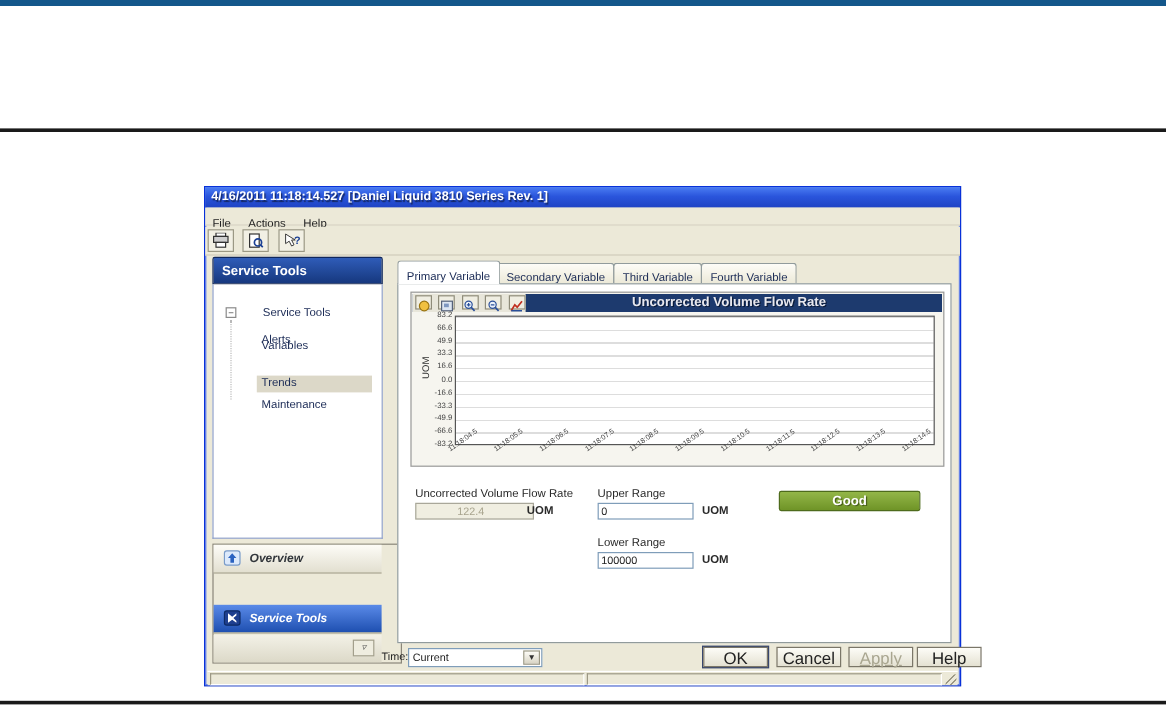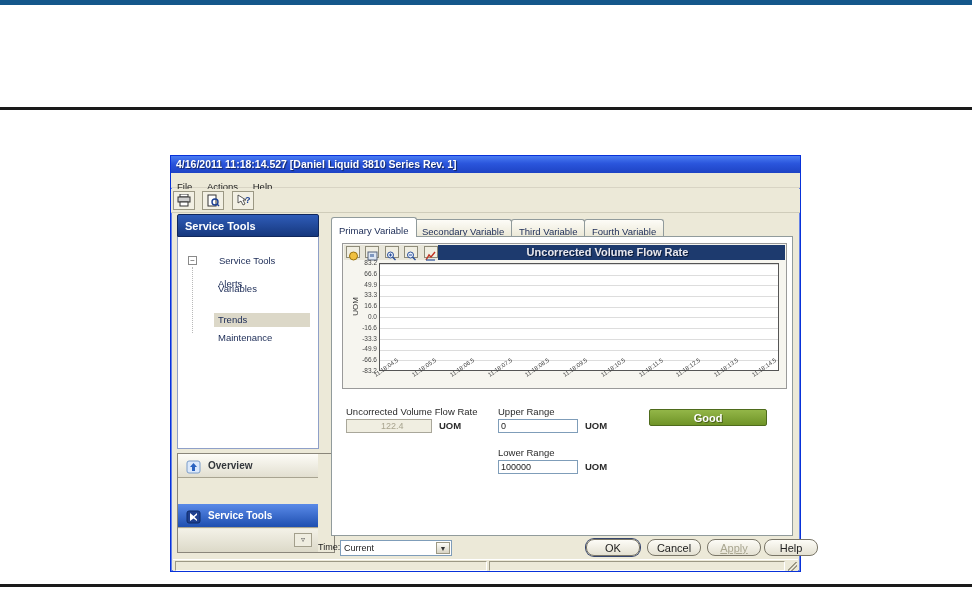--- a/index.html
+++ b/index.html
@@ -36,21 +36,21 @@
   .tree-panel { left:6px; top:81px; width:142px; height:212px; background:#fff;
                 border:1px solid #8fa0c8; border-top:none; font-size:9.5px; color:#1a2a55; }
   .tree-root { position:absolute; left:10px; top:18px; display:flex; align-items:center; }
   .tree-minus { width:9px; height:9px; border:1px solid #8a8a8a; background:#fff;
                 font-size:8px; line-height:7px; text-align:center; color:#444; margin-right:22px; }
   .tree-item { position:absolute; left:36px; width:96px; height:14px; line-height:14px; padding-left:4px; }
   .tree-item.sel { background:#dcd8c8; }
   .tree-vline { position:absolute; left:14px; top:30px; width:0; height:66px; border-left:1px dotted #b9b9b9; }
 
   
-  .nav-wrap { left:6px; top:297px; width:158px; height:100px; border:1px solid #8a867a; background:#ece9d8; }
+  .nav-wrap { left:6px; top:297px; width:158px; height:100px; border:1px solid #8a867a; background:#ece9d8;font-style:italic; }
   .nav-btn { position:absolute; left:0; width:140px; height:24px;
              background:linear-gradient(#fdfcf7,#e2dfd0); border-bottom:1px solid #a8a491;
              font-size:10px; font-weight:bold; color:#32363b; line-height:24px; }
   .nav-btn .nicon { display:inline-block; width:16px; height:14px; margin:0 6px 0 8px; vertical-align:middle; }
   .nav-btn.sel { background:linear-gradient(#5a8ae8,#1e4fb0); color:#fff; }
   .nav-strip { position:absolute; left:0; top:75px; width:140px; height:23px; background:linear-gradient(#f3f1e7,#dcd9c8); }
   .nav-more { position:absolute; right:6px; top:4px; width:18px; height:14px; background:#efede0;
               border:1px solid #a39f8c; font-size:8px; text-align:center; line-height:12px; color:#555; }
 
   
@@ -90,21 +90,21 @@
   .status-good { position:absolute; left:478px; top:253px; width:118px; height:17px;
                  background:linear-gradient(#93b648,#6f9427); border:1px solid #4e6b1c;
                  color:#fff; font-weight:bold; font-size:11px; text-align:center; line-height:16px;
                  text-shadow:1px 1px 0 #4a611a; border-radius:2px; }
 
   
   .combo { position:absolute; left:169px; top:384px; width:112px; height:16px; background:#fff; border:1px solid #7f9db9; font-size:9px; line-height:14px; padding-left:3px; color:#222; }
   .combo-arrow { position:absolute; right:1px; top:1px; width:14px; height:12px; background:linear-gradient(#fdfcf7,#d8d4c4);
                  border:1px solid #9b9884; font-size:7px; text-align:center; line-height:11px; color:#333; }
   .xpbtn { position:absolute; top:383px; width:54px; height:17px; background:linear-gradient(#fdfcf7,#e4e1d2);
-           border:1px solid #7a7668; border-radius:8px; font-size:11px; color:#222; text-align:center; line-height:16px; }
+           border:1px solid #7a7668; border-radius:0; font-size:14px; color:#222; text-align:center; line-height:16px; }
   .xpbtn.default { box-shadow:0 0 0 1px #37466e; }
   .xpbtn.disabled { color:#a9a690;text-decoration:underline; }
 
   .statusbar { position:absolute; left:2px; top:403px; width:625px; height:12px; background:#ece9d8; border-top:1px solid #fff; }
   .pane { position:absolute; top:1px; height:10px; border:1px solid; border-color:#9c9884 #fff #fff #9c9884; background:#ece9d8; }
   .grip { position:absolute; right:1px; top:2px; width:9px; height:9px;
           background:linear-gradient(135deg, transparent 40%, #9c9884 40%, #9c9884 50%, transparent 50%, transparent 65%, #9c9884 65%, #9c9884 75%, transparent 75%); }
 </style>
 </head>
 <body>
@@ -248,21 +248,21 @@
         <span>11:18:09.5</span>
         <span>11:18:10.5</span>
         <span>11:18:11.5</span>
         <span>11:18:12.5</span>
         <span>11:18:13.5</span>
         <span>11:18:14.5</span>
       </div>
     </div>
 
     <div class="abs flabel" style="left:175px; top:250px;">Uncorrected Volume Flow Rate</div>
-    <input class="fld dis" style="left: 175px; top: 263px; width: 86px; padding-left: 34px;" value="122.4">
+    <input class="fld dis" style="left: 175px; top: 263px; width: 99px; padding-left: 34px;" value="122.4">
     <span class="abs uom" style="left:268px; top:264px;">UOM</span>
 
     <div class="abs flabel" style="left:327px; top:250px;">Upper Range</div>
     <input class="fld" style="left: 327px; top: 263px; width: 80px;" value="0">
     <span class="abs uom" style="left:414px; top:264px;">UOM</span>
 
     <div class="abs flabel" style="left:327px; top:291px;">Lower Range</div>
     <input class="fld" style="left: 327px; top: 304px; width: 80px;" value="100000">
     <span class="abs uom" style="left:414px; top:305px;">UOM</span>
 

